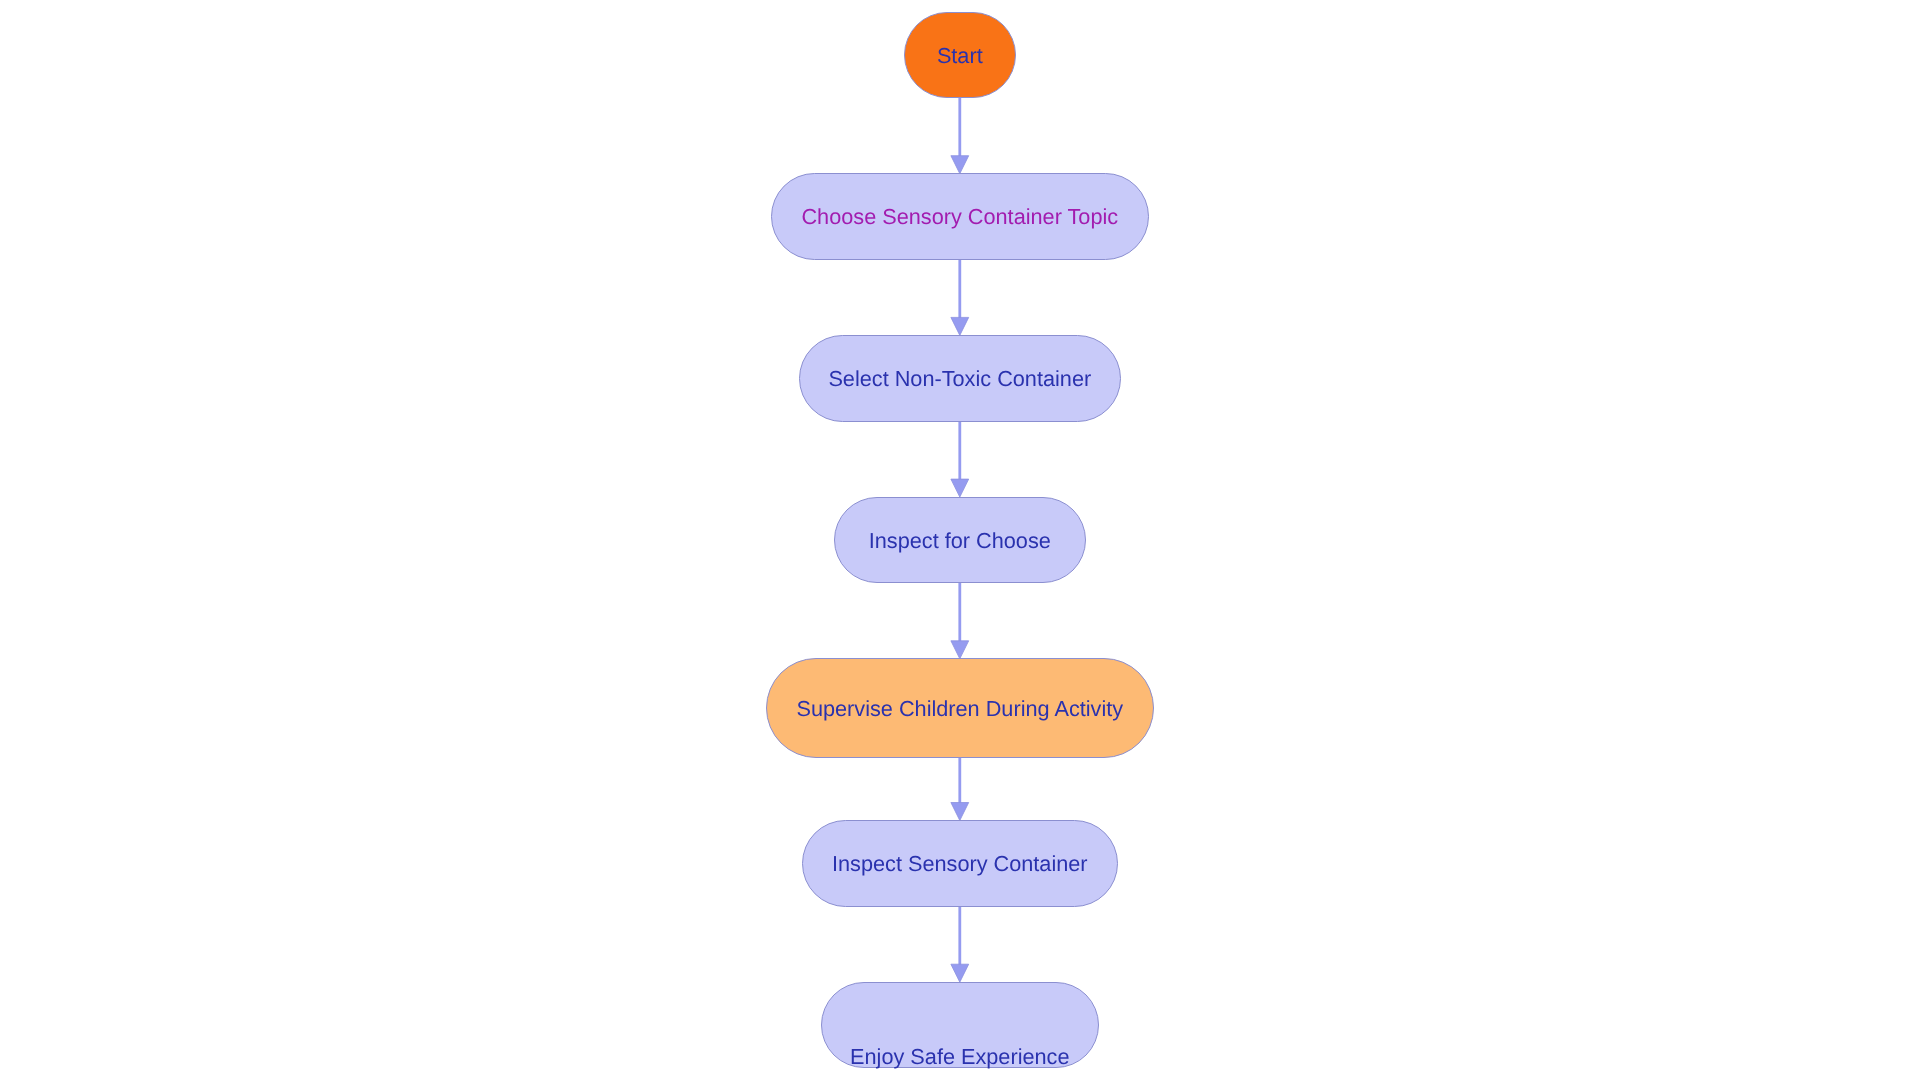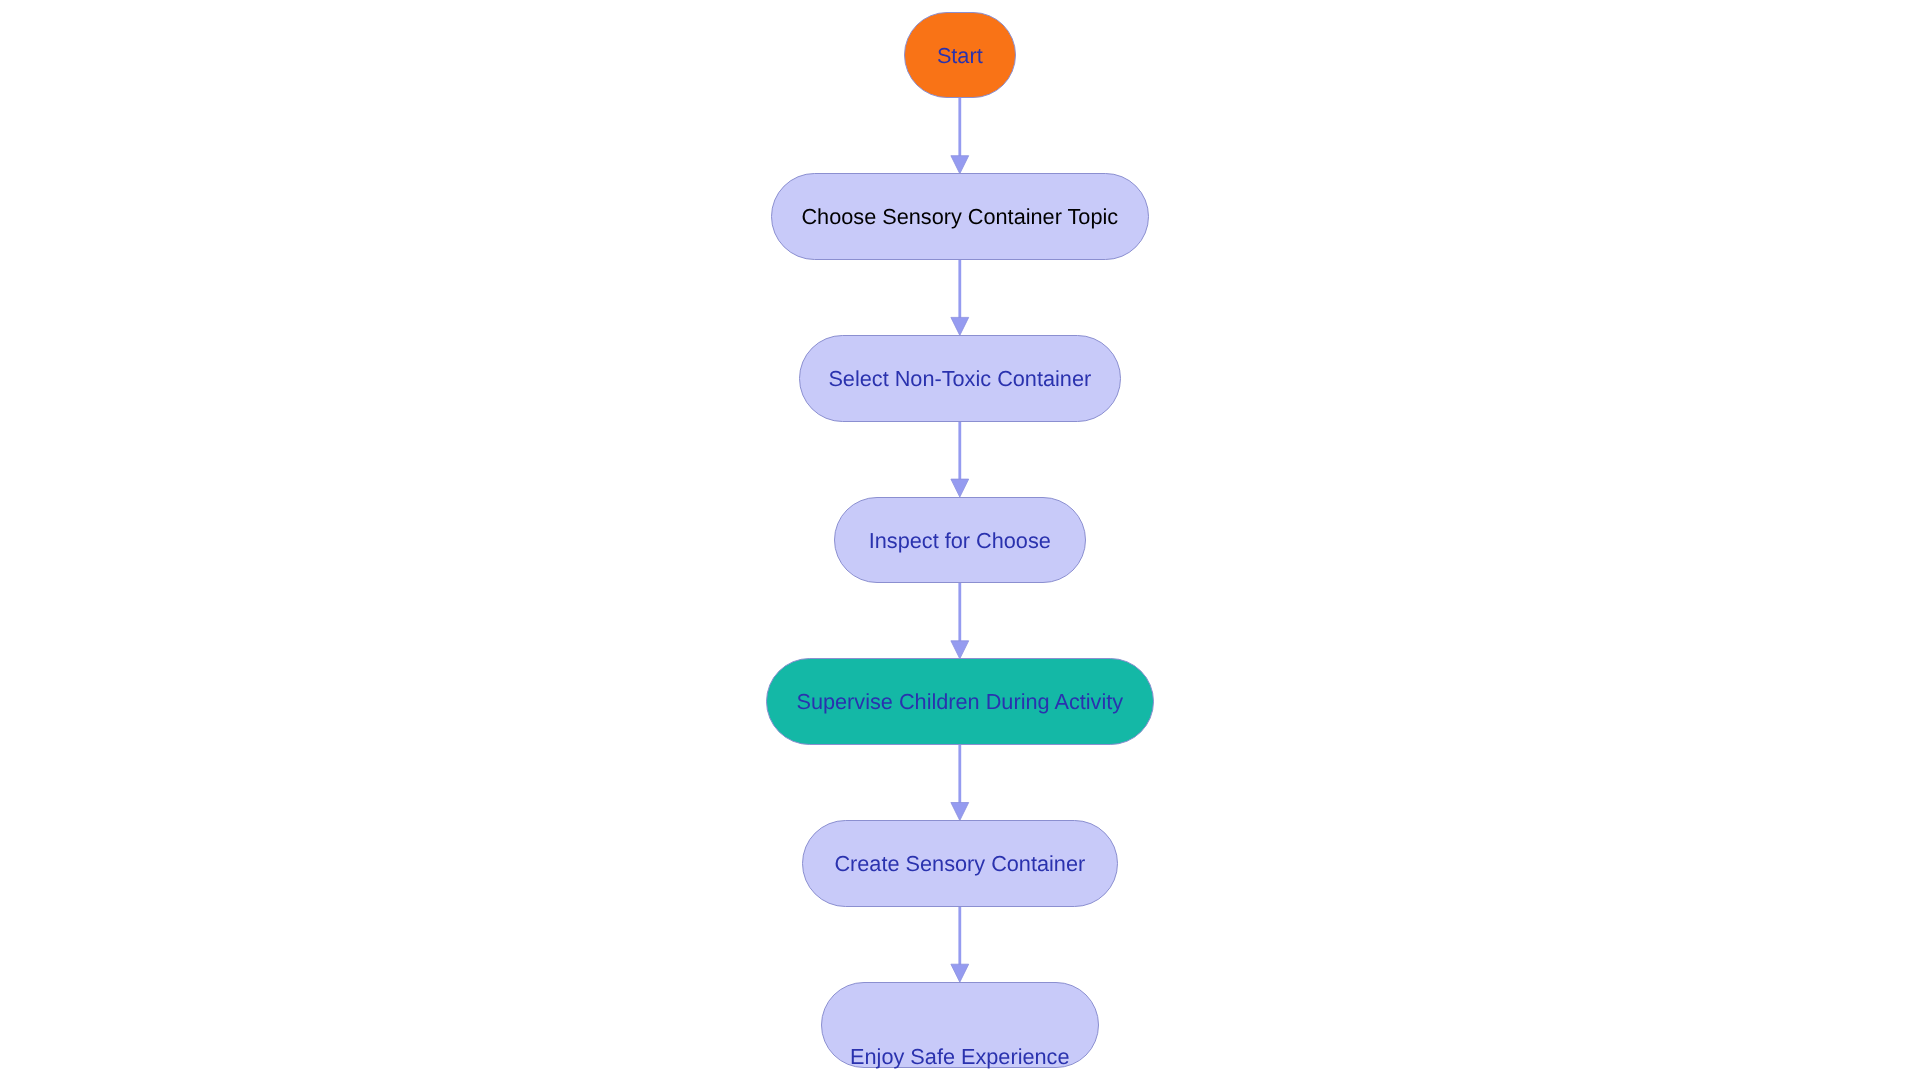--- a/index.html
+++ b/index.html
@@ -59,38 +59,38 @@
       <path class="edge-head" d="M 950.9 964.1999999999999 L 968.6999999999999 964.1999999999999 L 959.8 982.1999999999999 Z" fill="#959bf0" stroke="#8c91e0" stroke-width="0.8" stroke-linejoin="miter"></path>
     </g>
   </svg>
 
   <div id="nodes">
 
     <div class="node" style="left: 903.6px; top: 11.5px; width: 112.4px; height: 86.8px; background: #f97316; border-color: rgb(139, 143, 208); color: rgb(42, 50, 174);">
       <span class="node-label">Start</span>
     </div>
 
-    <div class="node" style="left: 770.8px; top: 173.2px; width: 378px; height: 86.8px; background: rgb(200, 202, 249); border-color: rgb(139, 143, 208); color: #000000;">
+    <div class="node" style="left: 770.8px; top: 173.2px; width: 378px; height: 86.8px; background: rgb(200, 202, 249); border-color: rgb(139, 143, 208); color: #a21caf;">
       <span class="node-label">Choose Sensory Container Topic</span>
     </div>
 
     <div class="node" style="left: 798.5px; top: 334.9px; width: 322.6px; height: 86.8px; background: rgb(200, 202, 249); border-color: rgb(139, 143, 208); color: rgb(42, 50, 174);">
       <span class="node-label">Select Non-Toxic Container</span>
     </div>
 
     <div class="node" style="left: 834px; top: 496.6px; width: 251.6px; height: 86.8px; background: rgb(200, 202, 249); border-color: rgb(139, 143, 208); color: rgb(42, 50, 174);">
       <span class="node-label">Inspect for Choose</span>
     </div>
 
-    <div class="node" style="left: 765.5px; top: 658.3px; width: 388.6px; height: 87px; background: #14b8a6; border-color: rgb(139, 143, 208); color: rgb(42, 50, 174);">
+    <div class="node" style="left: 765.5px; top: 658.3px; width: 388.6px; height: 100px; background: #fdba74; border-color: rgb(139, 143, 208); color: rgb(42, 50, 174);">
       <span class="node-label">Supervise Children During Activity</span>
     </div>
 
     <div class="node" style="left: 802px; top: 820px; width: 315.6px; height: 86.8px; background: rgb(200, 202, 249); border-color: rgb(139, 143, 208); color: rgb(42, 50, 174);">
-      <span class="node-label">Create Sensory Container</span>
+      <span class="node-label">Inspect Sensory Container</span>
     </div>
 
     <div class="node" style="left: 821px; top: 981.7px; width: 277.6px; height: 86.8px; background: rgb(200, 202, 249); border-color: rgb(139, 143, 208); color: rgb(42, 50, 174); align-items: flex-end;">
       <span class="node-label">Enjoy Safe Experience</span>
     </div>
 
   </div>
 </div>
 
 </body></html>

